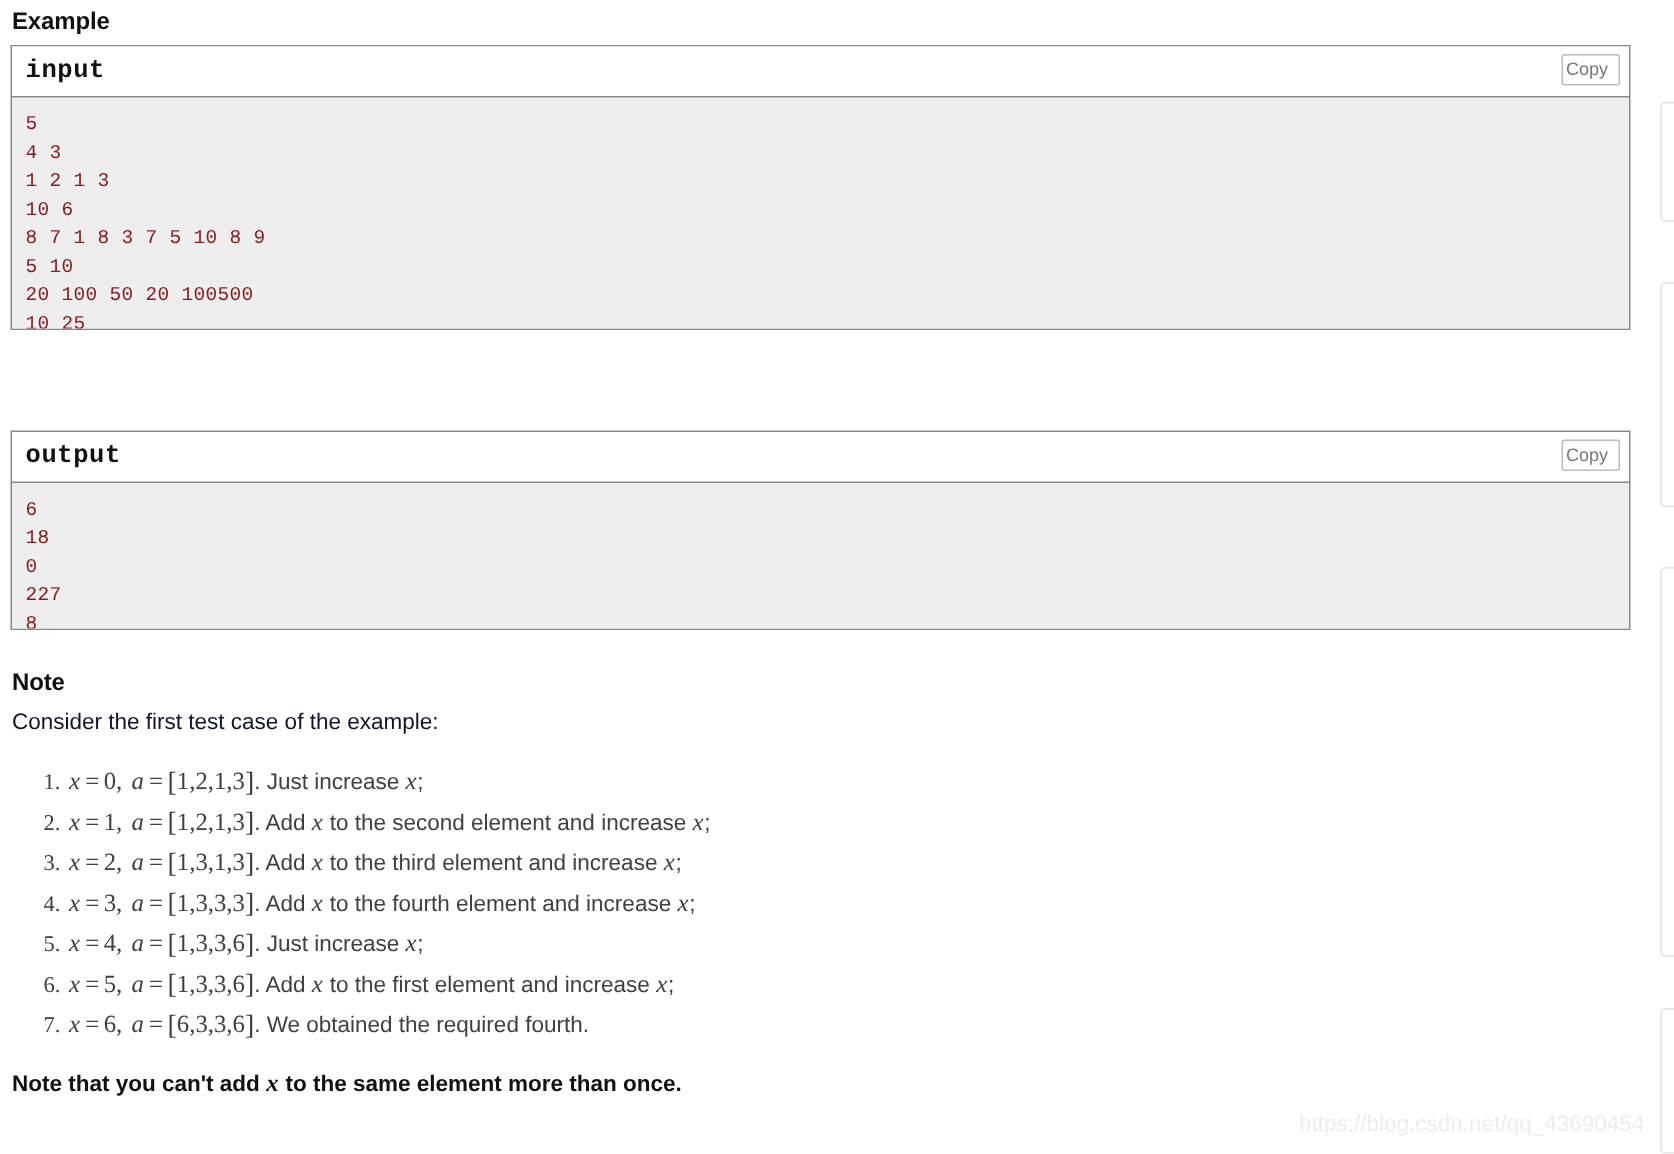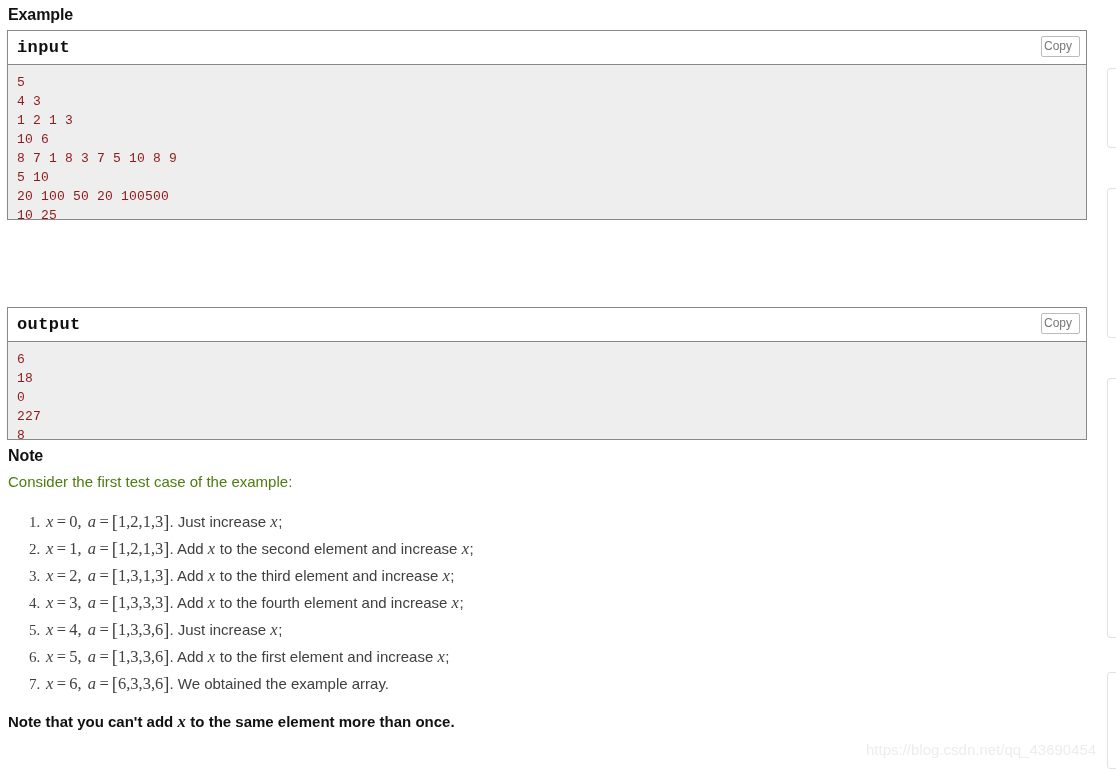--- a/index.html
+++ b/index.html
@@ -49,21 +49,21 @@
   
   .sample-panel {
     position: absolute;
     left: 7px;
     width: 1080px;
     border: 1px solid #888888;
     box-sizing: border-box;
     background: #ffffff;
   }
   #input-panel { top: 30px; height: 190px; }
-  #output-panel { top: 287px; height: 133px; margin-top: 20px; }
+  #output-panel { top: 287px; height: 133px; }
 
   .io-header {
     position: relative;
     height: 34px;
     border-bottom: 1px solid #888888;
     background: #ffffff;
     box-sizing: border-box;
   }
   .io-title {
     position: absolute;
@@ -106,21 +106,21 @@
     letter-spacing: 0.2px;
   }
 
   
   #note-intro {
     position: absolute;
     left: 8px;
     top: 473px;
     font-size: 15px;
     line-height: 18px;
-    color: #4d7c0f;
+    color: #0f172a;
   }
 
   #note-list {
     position: absolute;
     left: 8px;
     top: 508px;
     width: 1000px;
     margin: 0;
     padding: 0 0 0 36px;
     list-style-position: outside;
@@ -244,21 +244,21 @@
 
   <div id="note-intro">Consider the first test case of the example:</div>
 
   <ol id="note-list">
       <li><span class="mth"><span class="v">x</span><span class="op">=</span><span class="num">0</span><span class="cm">,</span> <span class="v">a</span><span class="op">=</span><span class="brk">[</span><span class="num">1,2,1,3</span><span class="brk">]</span></span><span>. Just increase </span><span class="mth"><span class="v">x</span></span><span>;</span></li>
       <li><span class="mth"><span class="v">x</span><span class="op">=</span><span class="num">1</span><span class="cm">,</span> <span class="v">a</span><span class="op">=</span><span class="brk">[</span><span class="num">1,2,1,3</span><span class="brk">]</span></span><span>. Add </span><span class="mth"><span class="v">x</span></span><span> to the second element and increase </span><span class="mth"><span class="v">x</span></span><span>;</span></li>
       <li><span class="mth"><span class="v">x</span><span class="op">=</span><span class="num">2</span><span class="cm">,</span> <span class="v">a</span><span class="op">=</span><span class="brk">[</span><span class="num">1,3,1,3</span><span class="brk">]</span></span><span>. Add </span><span class="mth"><span class="v">x</span></span><span> to the third element and increase </span><span class="mth"><span class="v">x</span></span><span>;</span></li>
       <li><span class="mth"><span class="v">x</span><span class="op">=</span><span class="num">3</span><span class="cm">,</span> <span class="v">a</span><span class="op">=</span><span class="brk">[</span><span class="num">1,3,3,3</span><span class="brk">]</span></span><span>. Add </span><span class="mth"><span class="v">x</span></span><span> to the fourth element and increase </span><span class="mth"><span class="v">x</span></span><span>;</span></li>
       <li><span class="mth"><span class="v">x</span><span class="op">=</span><span class="num">4</span><span class="cm">,</span> <span class="v">a</span><span class="op">=</span><span class="brk">[</span><span class="num">1,3,3,6</span><span class="brk">]</span></span><span>. Just increase </span><span class="mth"><span class="v">x</span></span><span>;</span></li>
       <li><span class="mth"><span class="v">x</span><span class="op">=</span><span class="num">5</span><span class="cm">,</span> <span class="v">a</span><span class="op">=</span><span class="brk">[</span><span class="num">1,3,3,6</span><span class="brk">]</span></span><span>. Add </span><span class="mth"><span class="v">x</span></span><span> to the first element and increase </span><span class="mth"><span class="v">x</span></span><span>;</span></li>
-      <li><span class="mth"><span class="v">x</span><span class="op">=</span><span class="num">6</span><span class="cm">,</span> <span class="v">a</span><span class="op">=</span><span class="brk">[</span><span class="num">6,3,3,6</span><span class="brk">]</span></span><span>. We obtained the example array.</span></li>
+      <li><span class="mth"><span class="v">x</span><span class="op">=</span><span class="num">6</span><span class="cm">,</span> <span class="v">a</span><span class="op">=</span><span class="brk">[</span><span class="num">6,3,3,6</span><span class="brk">]</span></span><span>. We obtained the required fourth.</span></li>
     </ol>
 
   <div id="note-warning">
     <span>Note that you can't add </span><span class="mth"><span class="v">x</span></span><span> to the same element more than once.</span>
   </div>
 
   <div id="watermark">https://blog.csdn.net/qq_43690454</div>
 
   <div class="edge-panel" id="edge-panel-1"></div>
   <div class="edge-panel" id="edge-panel-2"></div>

